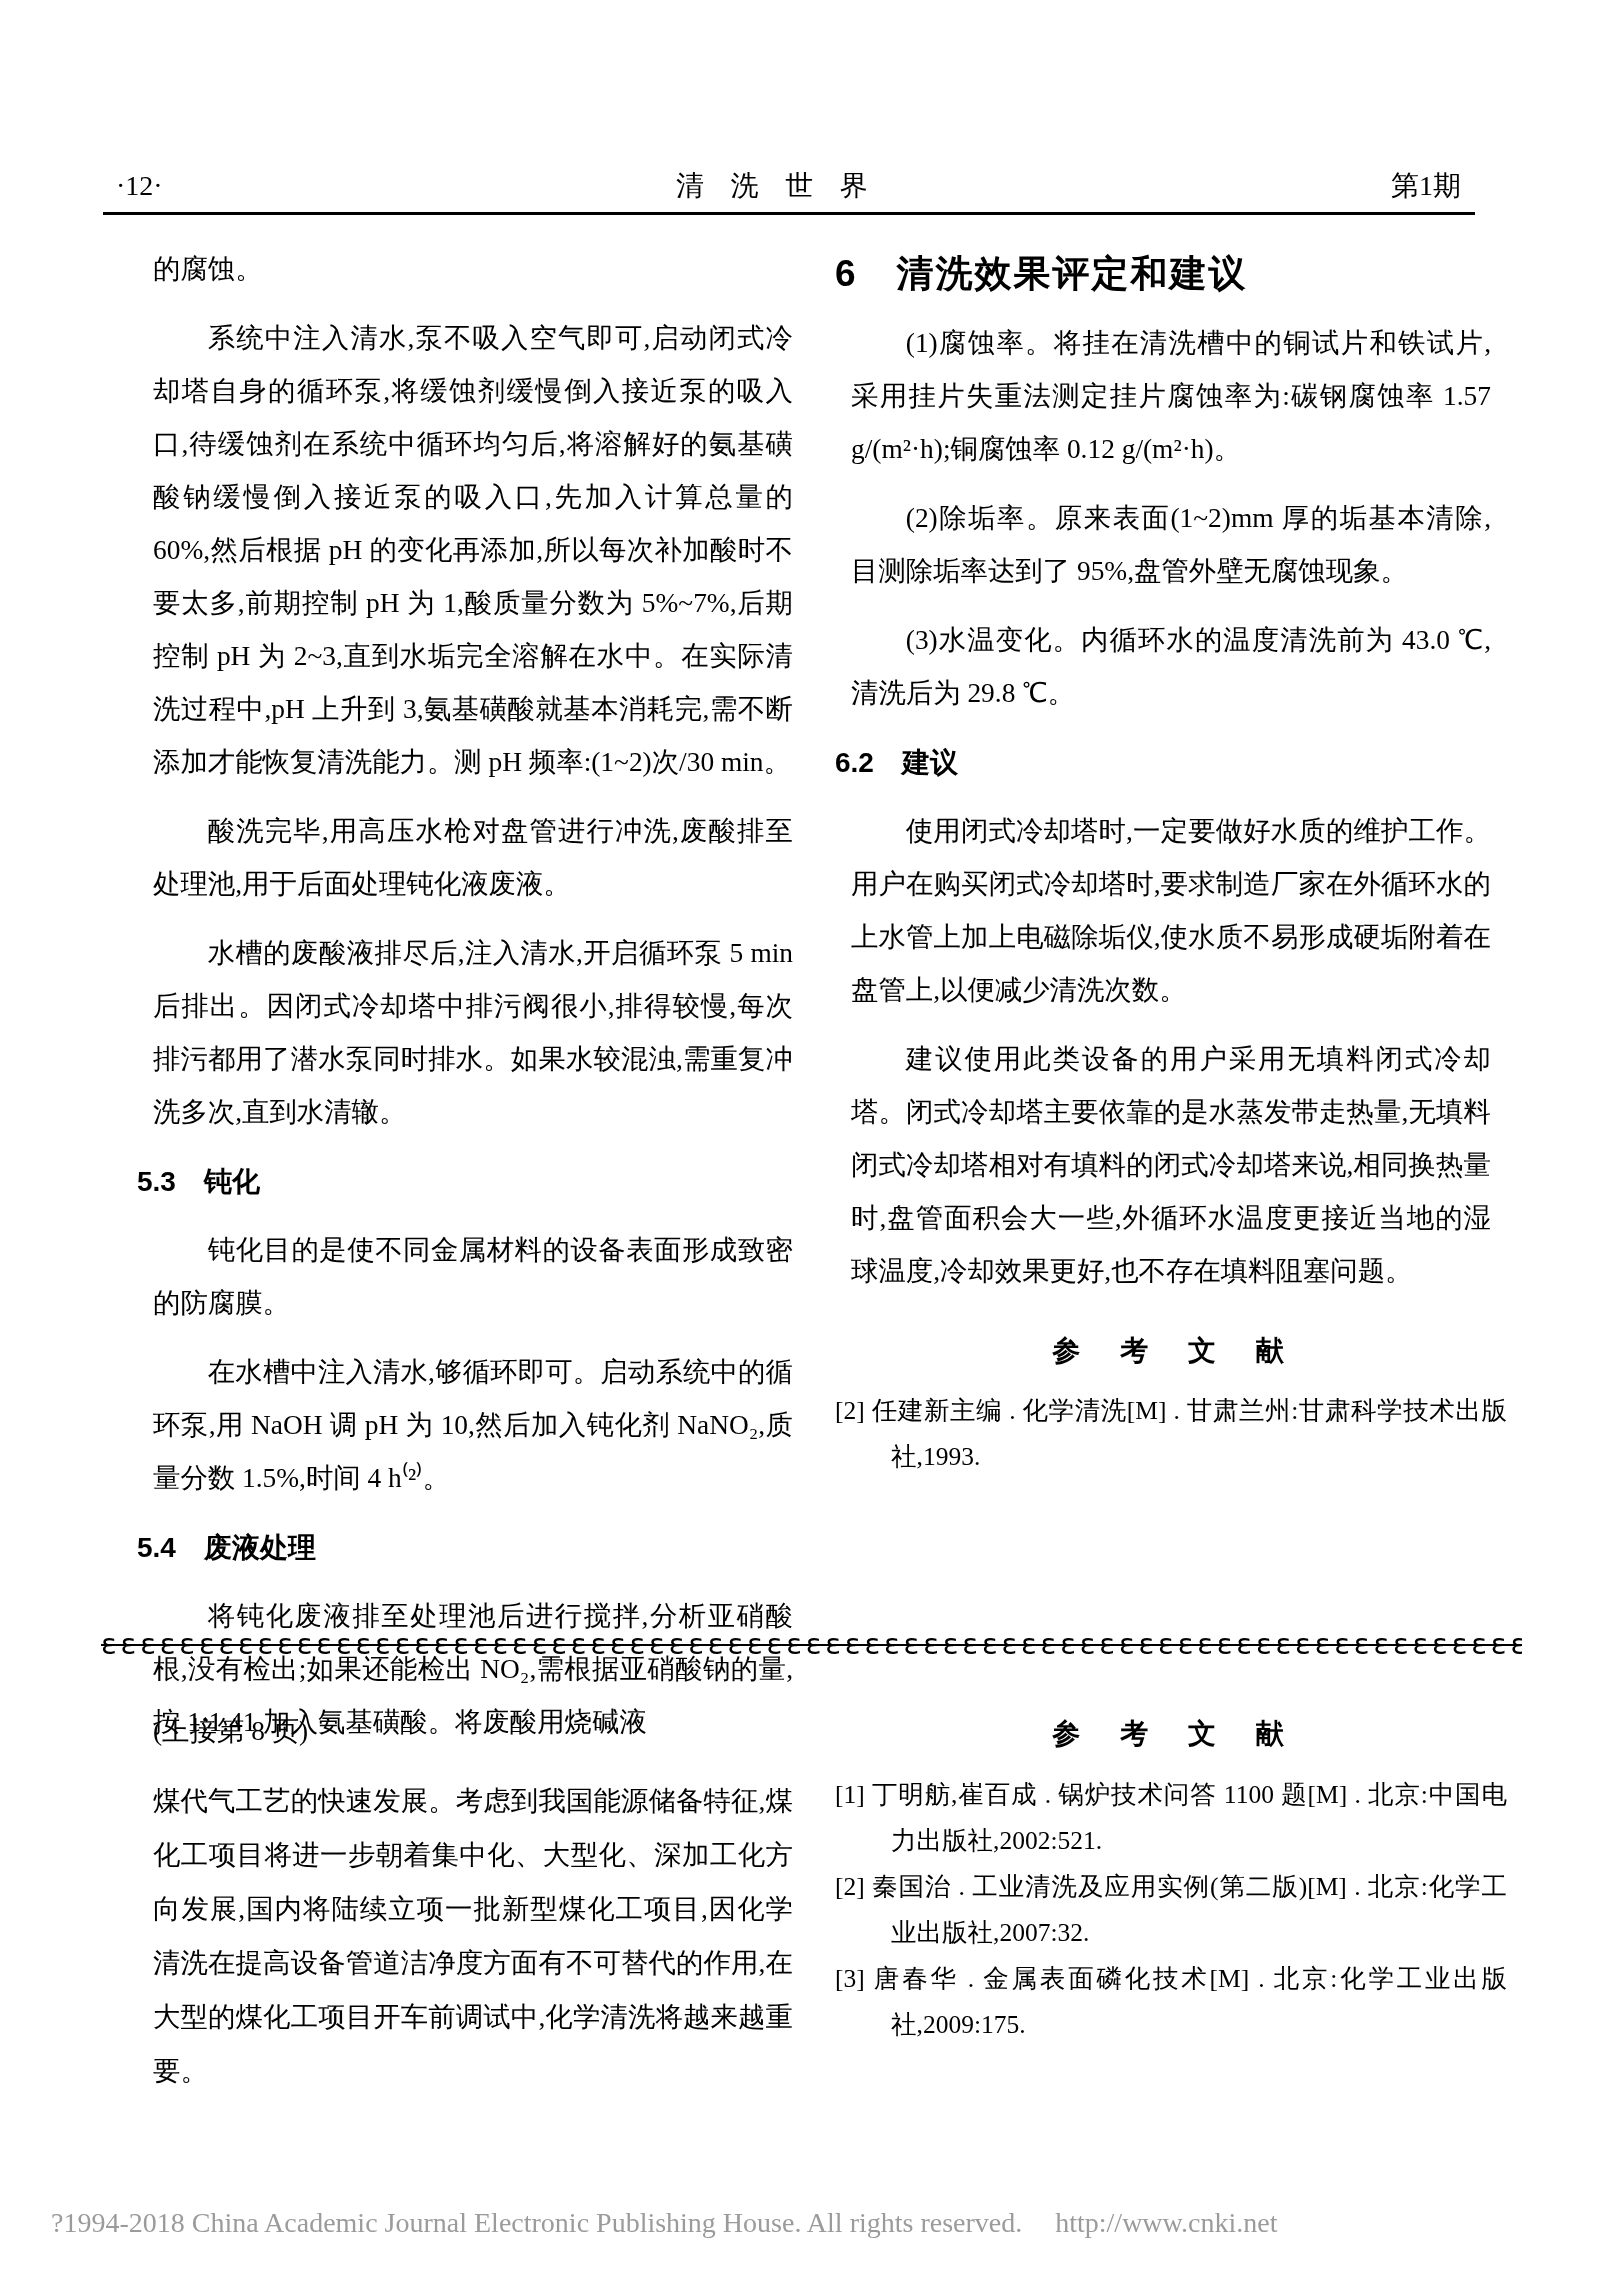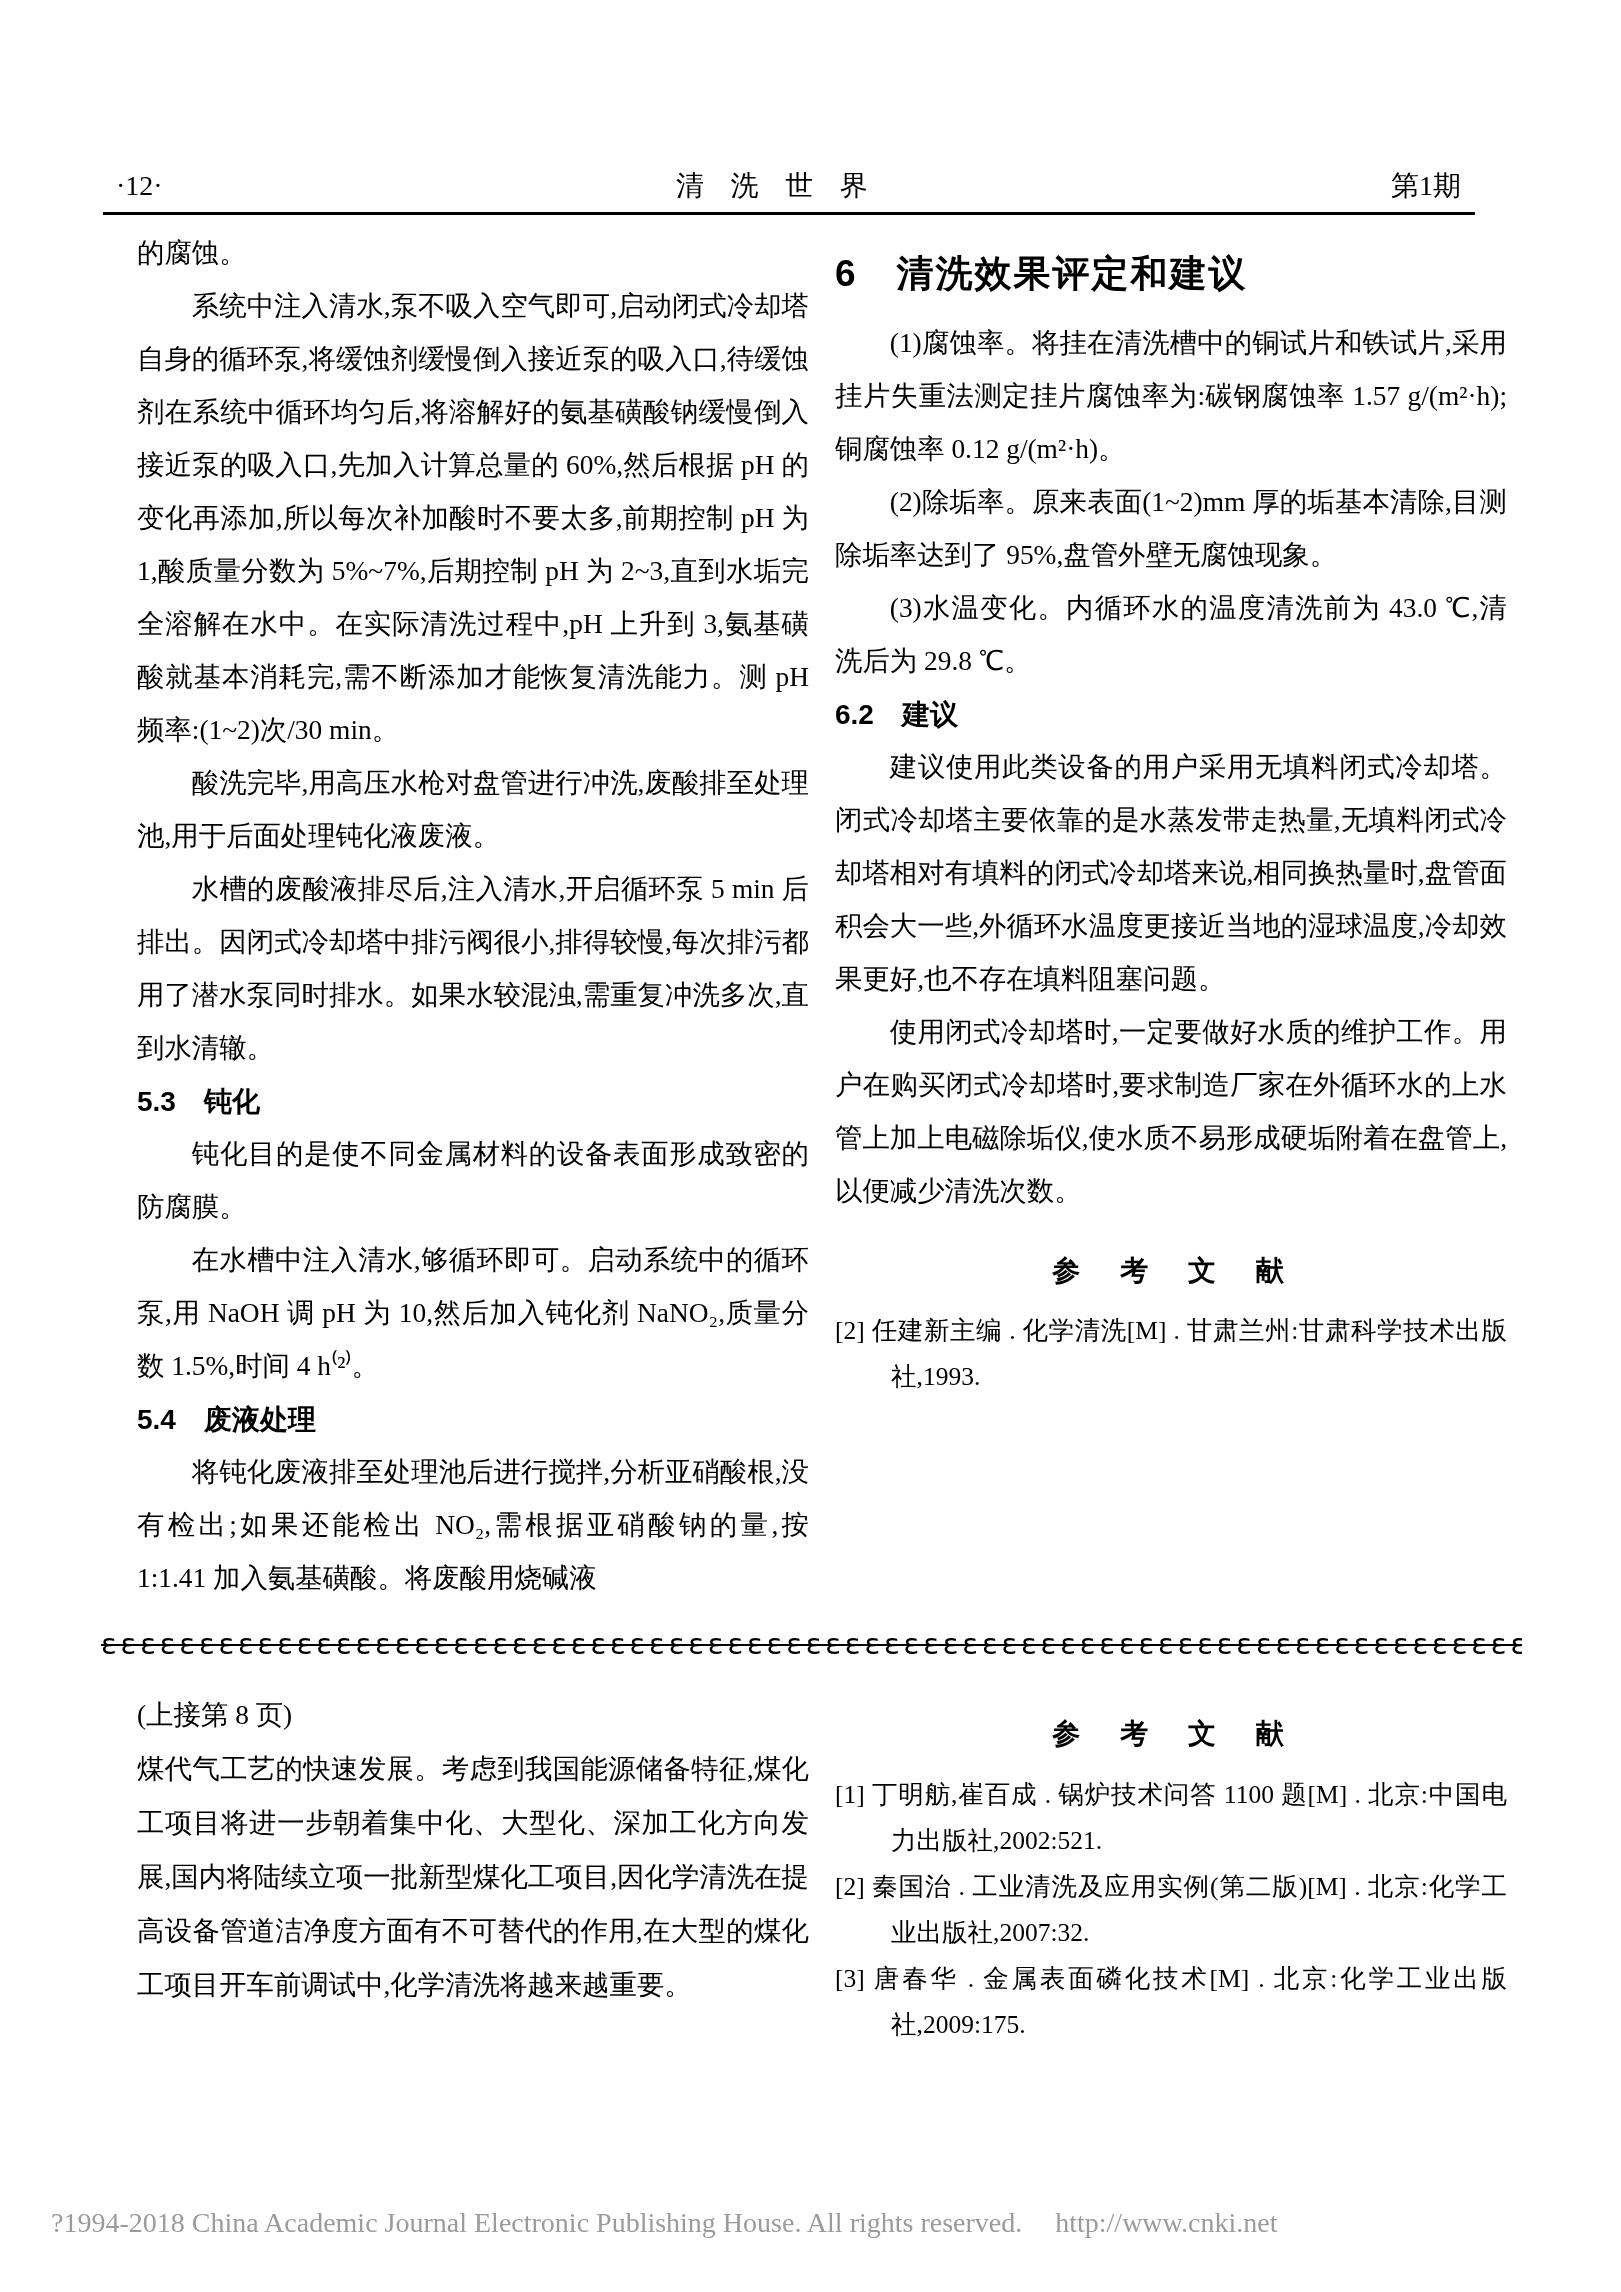--- a/index.html
+++ b/index.html
@@ -25,21 +25,21 @@
 
   
   .col { position: absolute; width: 672px; }
   #col-top-left  { left: 137px; top: 227px; }
   #col-top-right { left: 835px; top: 227px; }
   #col-bot-left  { left: 137px; top: 1688px; }
   #col-bot-right { left: 835px; top: 1707px; }
 
   .para {
     font-size: 27.4px; line-height: 53px;
-    text-align: justify; margin: 0; font-family: Liberation Serif, serif;
+    text-align: justify; margin: 16px; font-family: Liberation Serif, serif;
   }
   .indent { text-indent: 2em; }
 
   .h-sub {
     font-family: "Liberation Sans", sans-serif;
     font-weight: bold;
     font-size: 28px; line-height: 53px; margin: 0;
   }
   .h-big {
     font-family: "Liberation Sans", sans-serif;
@@ -103,22 +103,22 @@
   <p class="h-sub">5.4　废液处理</p>
   <p class="para indent">将钝化废液排至处理池后进行搅拌,分析亚硝酸根,没有检出;如果还能检出 NO₂,需根据亚硝酸钠的量,按 1:1.41 加入氨基磺酸。将废酸用烧碱液</p>
 </div>
 
 <div id="col-top-right" class="col">
   <p class="h-big">6　清洗效果评定和建议</p>
   <p class="para indent">(1)腐蚀率。将挂在清洗槽中的铜试片和铁试片,采用挂片失重法测定挂片腐蚀率为:碳钢腐蚀率 1.57 g/(m²·h);铜腐蚀率 0.12 g/(m²·h)。</p>
   <p class="para indent">(2)除垢率。原来表面(1~2)mm 厚的垢基本清除,目测除垢率达到了 95%,盘管外壁无腐蚀现象。</p>
   <p class="para indent">(3)水温变化。内循环水的温度清洗前为 43.0 ℃,清洗后为 29.8 ℃。</p>
   <p class="h-sub">6.2　建议</p>
+  <p class="para indent">使用闭式冷却塔时,一定要做好水质的维护工作。用户在购买闭式冷却塔时,要求制造厂家在外循环水的上水管上加上电磁除垢仪,使水质不易形成硬垢附着在盘管上,以便减少清洗次数。</p>
   <p class="para indent">建议使用此类设备的用户采用无填料闭式冷却塔。闭式冷却塔主要依靠的是水蒸发带走热量,无填料闭式冷却塔相对有填料的闭式冷却塔来说,相同换热量时,盘管面积会大一些,外循环水温度更接近当地的湿球温度,冷却效果更好,也不存在填料阻塞问题。</p>
-  <p class="para indent">使用闭式冷却塔时,一定要做好水质的维护工作。用户在购买闭式冷却塔时,要求制造厂家在外循环水的上水管上加上电磁除垢仪,使水质不易形成硬垢附着在盘管上,以便减少清洗次数。</p>
   <p class="ref-title">参　考　文　献</p>
   <p class="ref">[2] 任建新主编 . 化学清洗[M] . 甘肃兰州:甘肃科学技术出版社,1993.</p>
 </div>
 
 <div id="section-divider">ɛɛɛɛɛɛɛɛɛɛɛɛɛɛɛɛɛɛɛɛɛɛɛɛɛɛɛɛɛɛɛɛɛɛɛɛɛɛɛɛɛɛɛɛɛɛɛɛɛɛɛɛɛɛɛɛɛɛɛɛɛɛɛɛɛɛɛɛɛɛɛɛɛɛɛɛɛɛɛɛɛɛɛɛɛɛɛɛɛɛɛɛɛɛɛɛɛɛɛɛ</div>
 
 <div id="col-bot-left" class="col">
   <p class="para">(上接第 8 页)</p>
   <p class="para">煤代气工艺的快速发展。考虑到我国能源储备特征,煤化工项目将进一步朝着集中化、大型化、深加工化方向发展,国内将陆续立项一批新型煤化工项目,因化学清洗在提高设备管道洁净度方面有不可替代的作用,在大型的煤化工项目开车前调试中,化学清洗将越来越重要。</p>
 </div>

